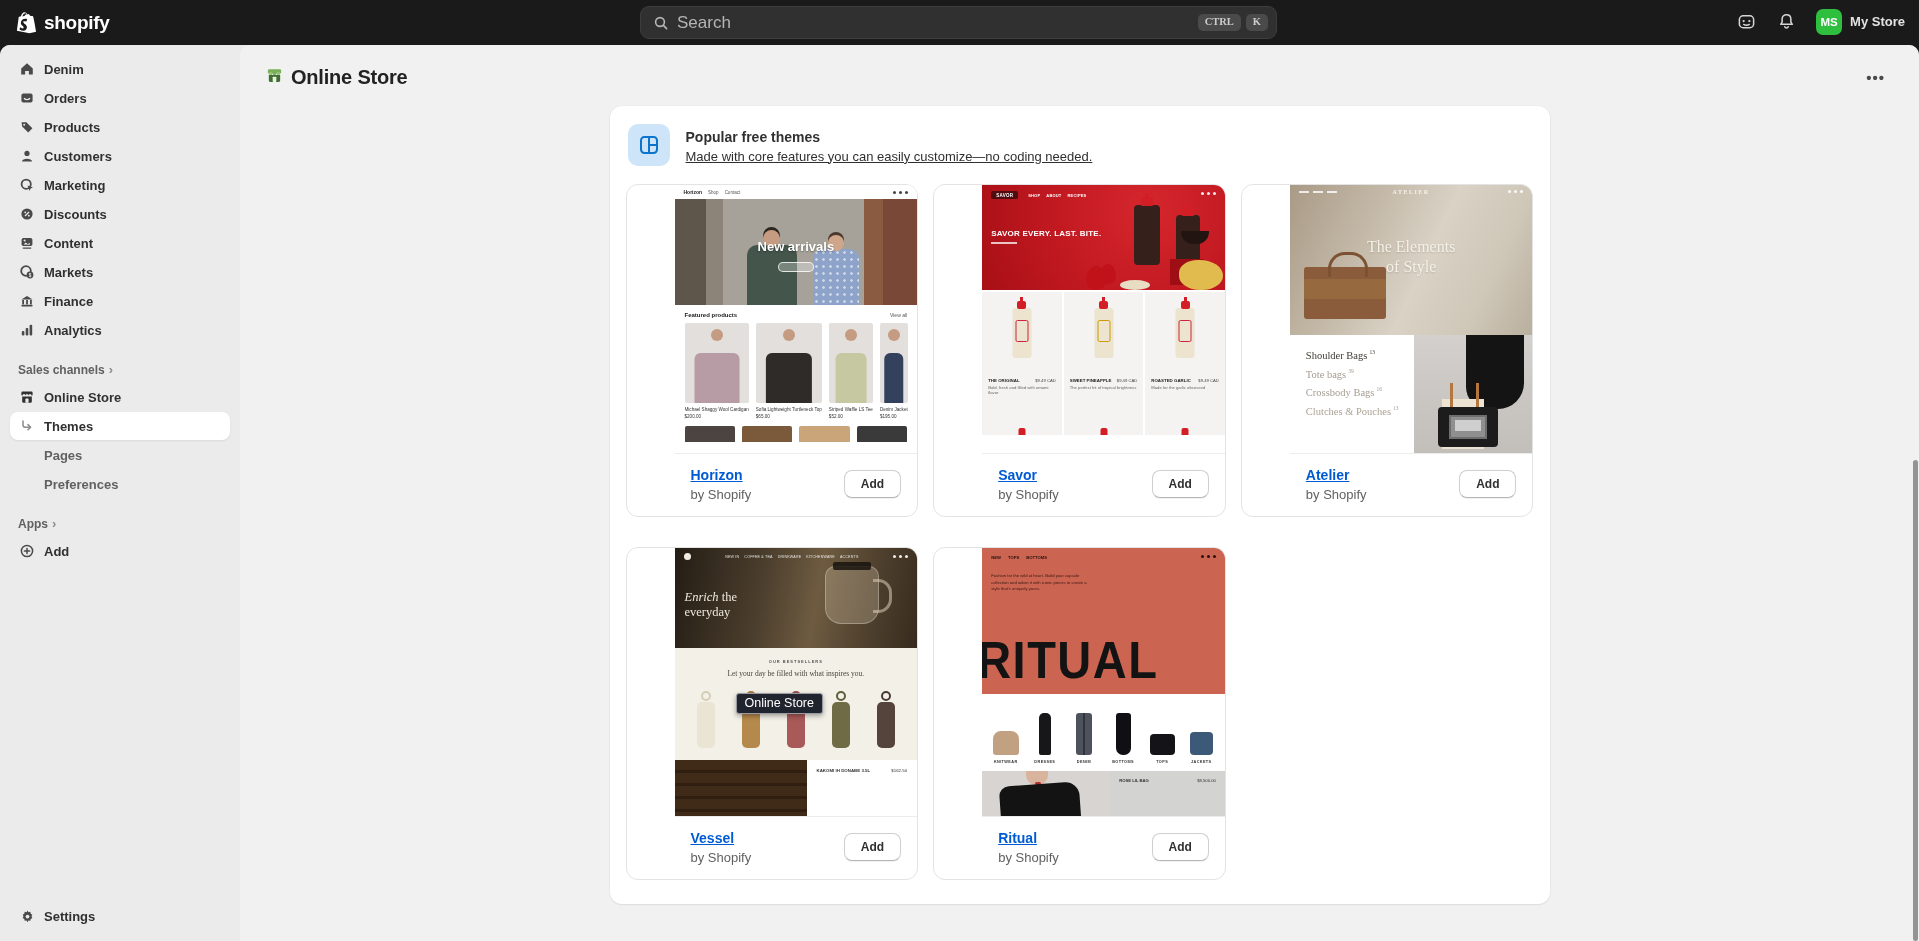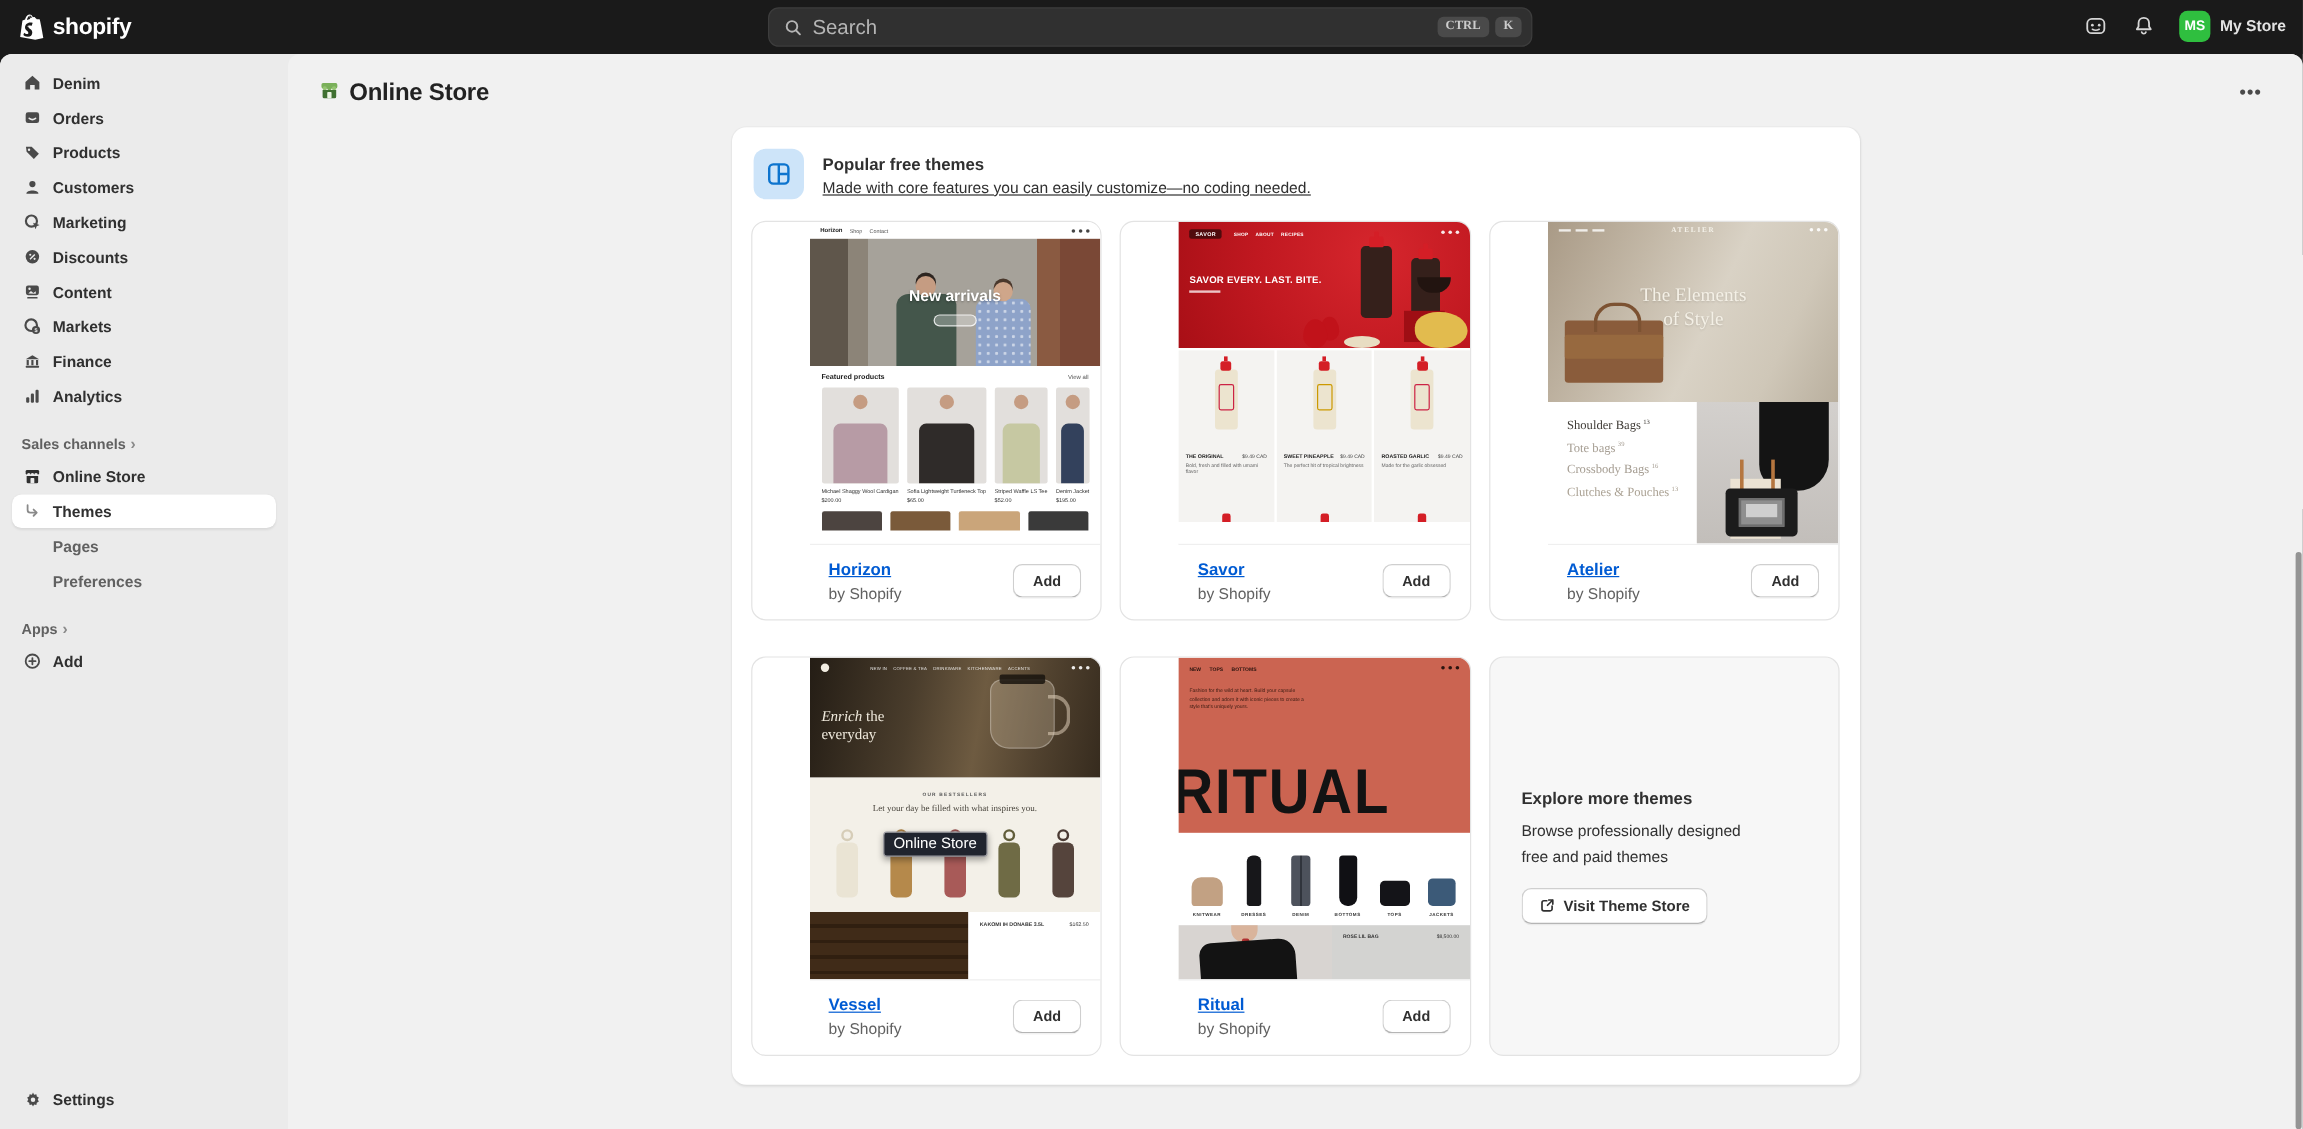--- a/index.html
+++ b/index.html
@@ -760,34 +760,20 @@
             </div>
             <div class="tinfo">
               <div>
                   <div class="tname"><span class="link">Ritual</span></div>
                   <div class="tby">by Shopify</div>
                 </div>
               <button class="add-btn">Add</button>
             </div>
           </div>
 
-          <div class="explore-card">
-            <div class="explore-title">Explore more themes</div>
-            <div class="explore-text">
-              <div>Browse professionally designed</div>
-              <div>free and paid themes</div>
-            </div>
-            <button class="visit-btn">
-              <svg viewBox="0 0 13 13" width="13" height="13">
-                  <path d="M6 2.6 H3.6 A1.6 1.6 0 0 0 2 4.2 v5.2 A1.6 1.6 0 0 0 3.6 11 h5.2 A1.6 1.6 0 0 0 10.4 9.4 V7" fill="none" stroke="#303030" stroke-width="1.4" stroke-linecap="round"></path>
-                  <path d="M7.6 2 H11 V5.4 M11 2 L6.6 6.4" fill="none" stroke="#303030" stroke-width="1.4" stroke-linecap="round" stroke-linejoin="round"></path>
-                </svg>
-              <span>Visit Theme Store</span>
-            </button>
-          </div>
 
         </div>
       </div>
 
     </div>
   </div>
 
   <div class="scroll-thumb"></div>
 </div>
 

